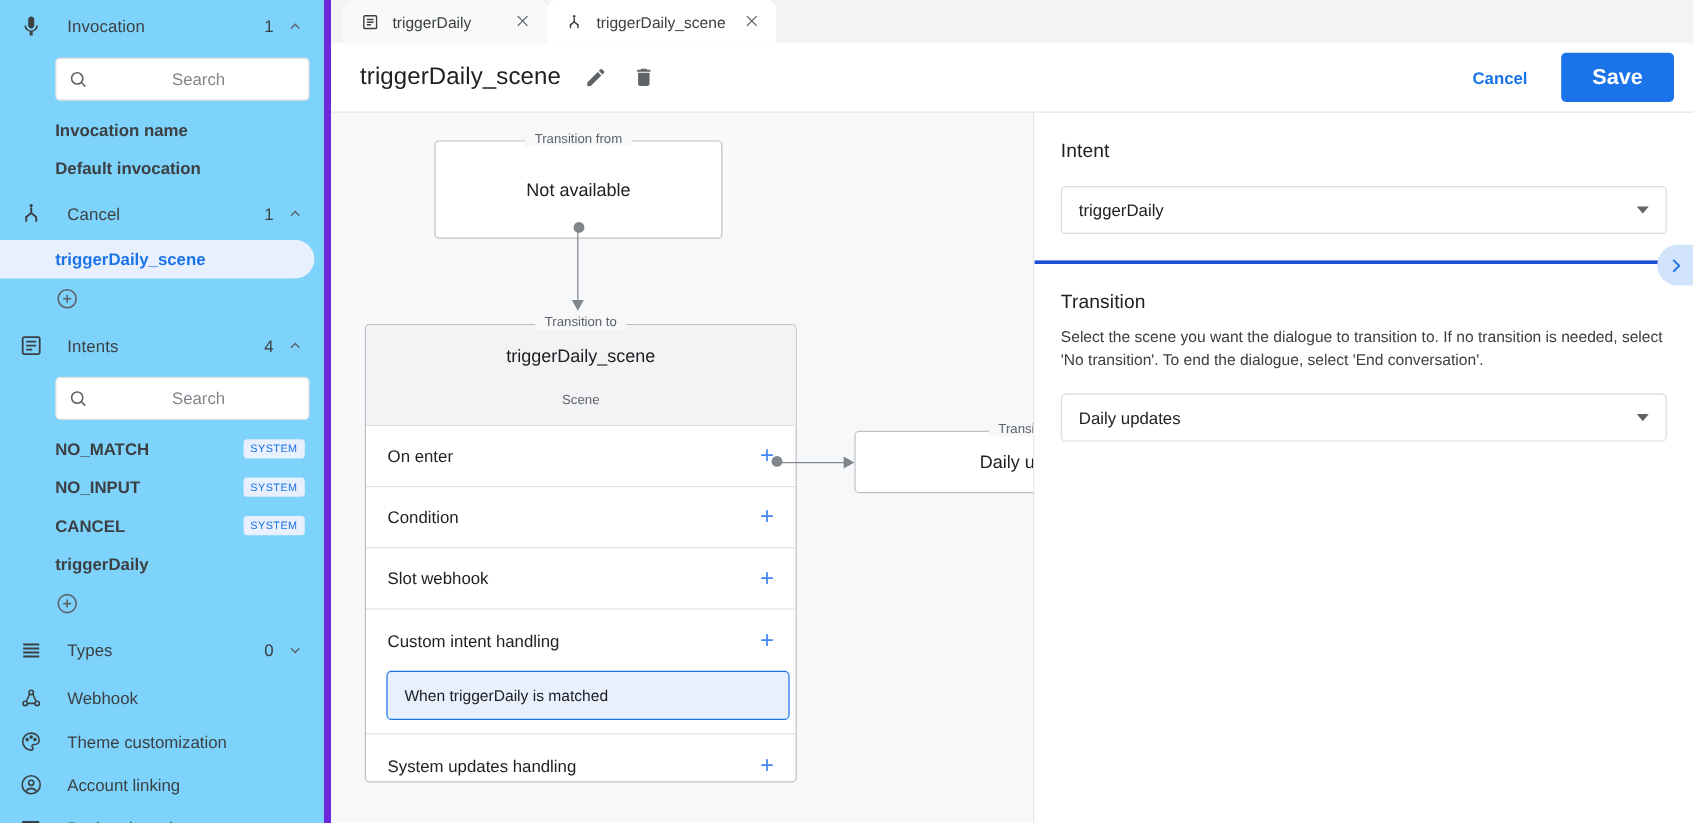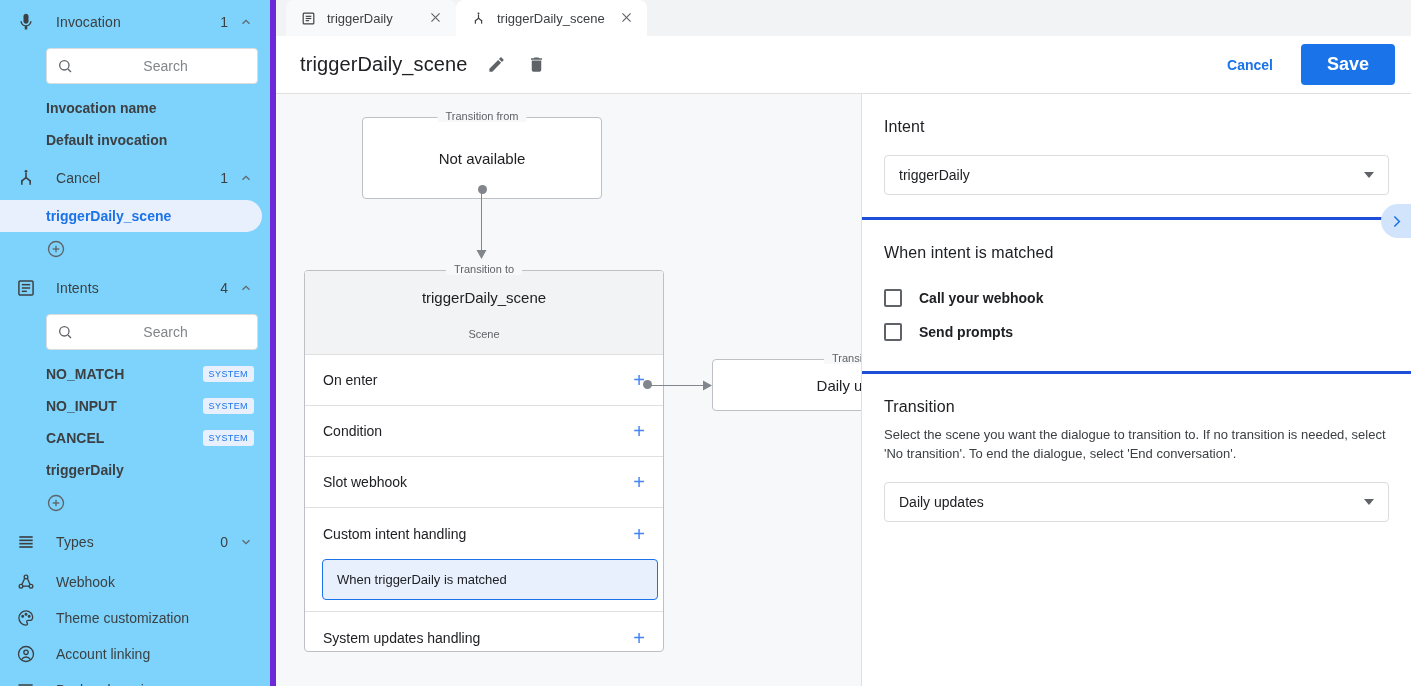--- a/index.html
+++ b/index.html
@@ -525,31 +525,20 @@
         </div>
 
         <div class="rsection bordered">
           <div class="rtitle">Intent</div>
           <div class="select">
             <span>triggerDaily</span>
             <span class="caret"></span>
           </div>
         </div>
 
-        <div class="rsection bordered">
-          <div class="rtitle">When intent is matched</div>
-          <div class="check-row">
-            <span class="checkbox"></span>
-            <span class="check-label">Call your webhook</span>
-          </div>
-          <div class="check-row">
-            <span class="checkbox"></span>
-            <span class="check-label">Send prompts</span>
-          </div>
-        </div>
 
         <div class="rsection">
           <div class="rtitle">Transition</div>
           <div class="rdesc">Select the scene you want the dialogue to transition to. If no transition is needed, select 'No transition'. To end the dialogue, select 'End conversation'.</div>
           <div class="select">
             <span>Daily updates</span>
             <span class="caret"></span>
           </div>
         </div>
       </div>

